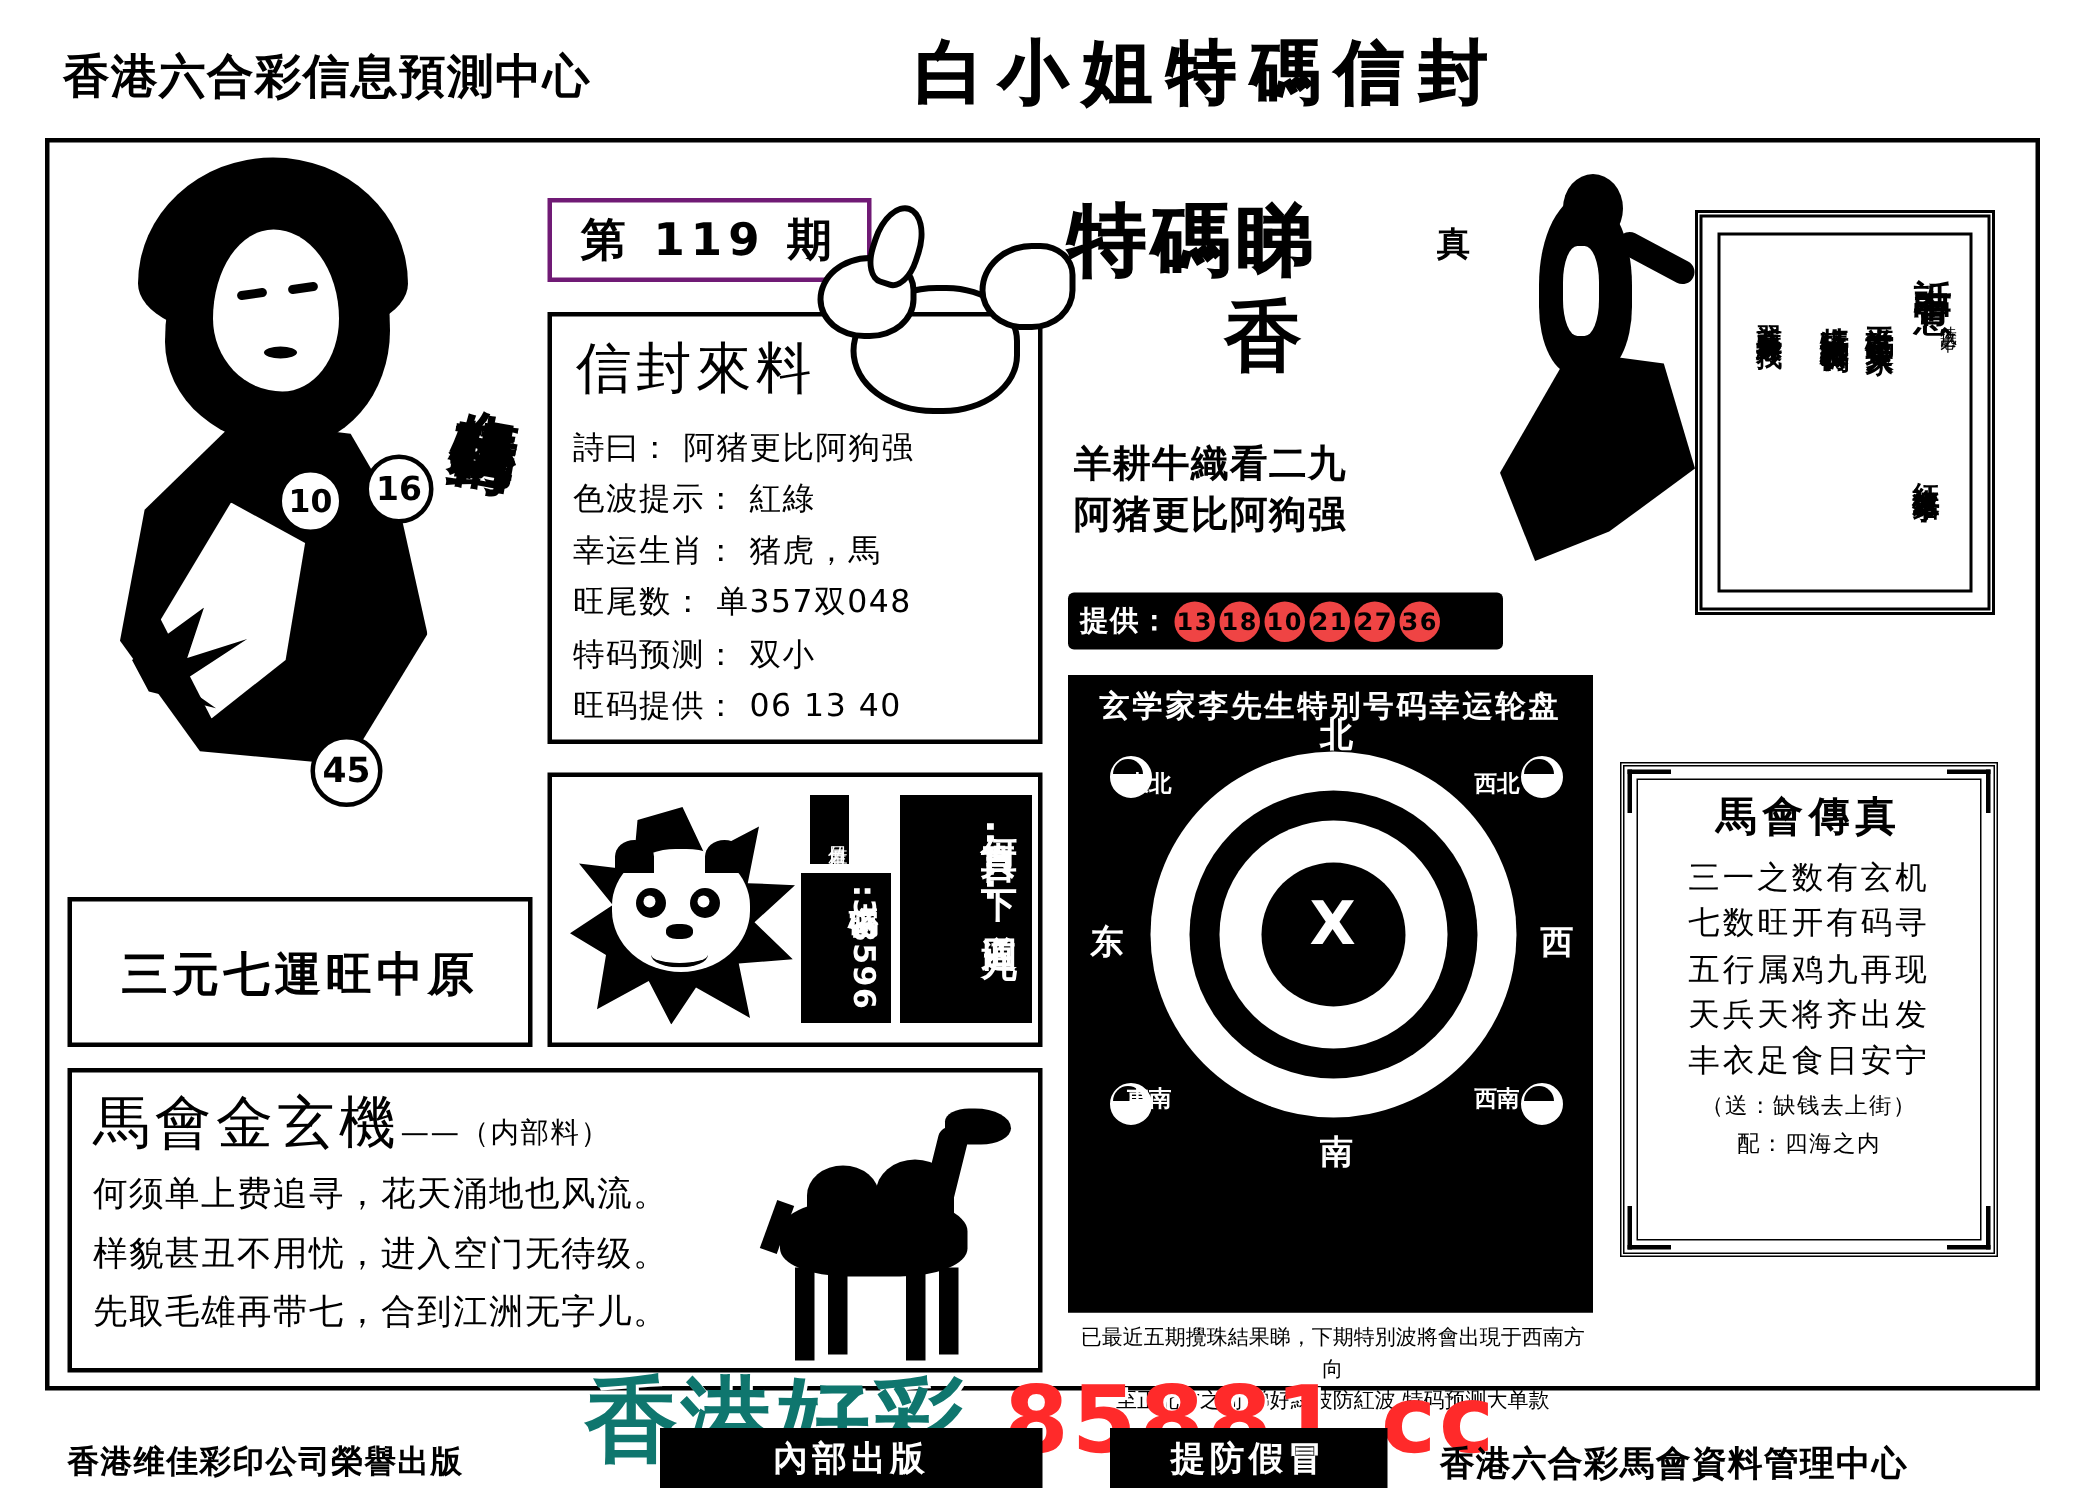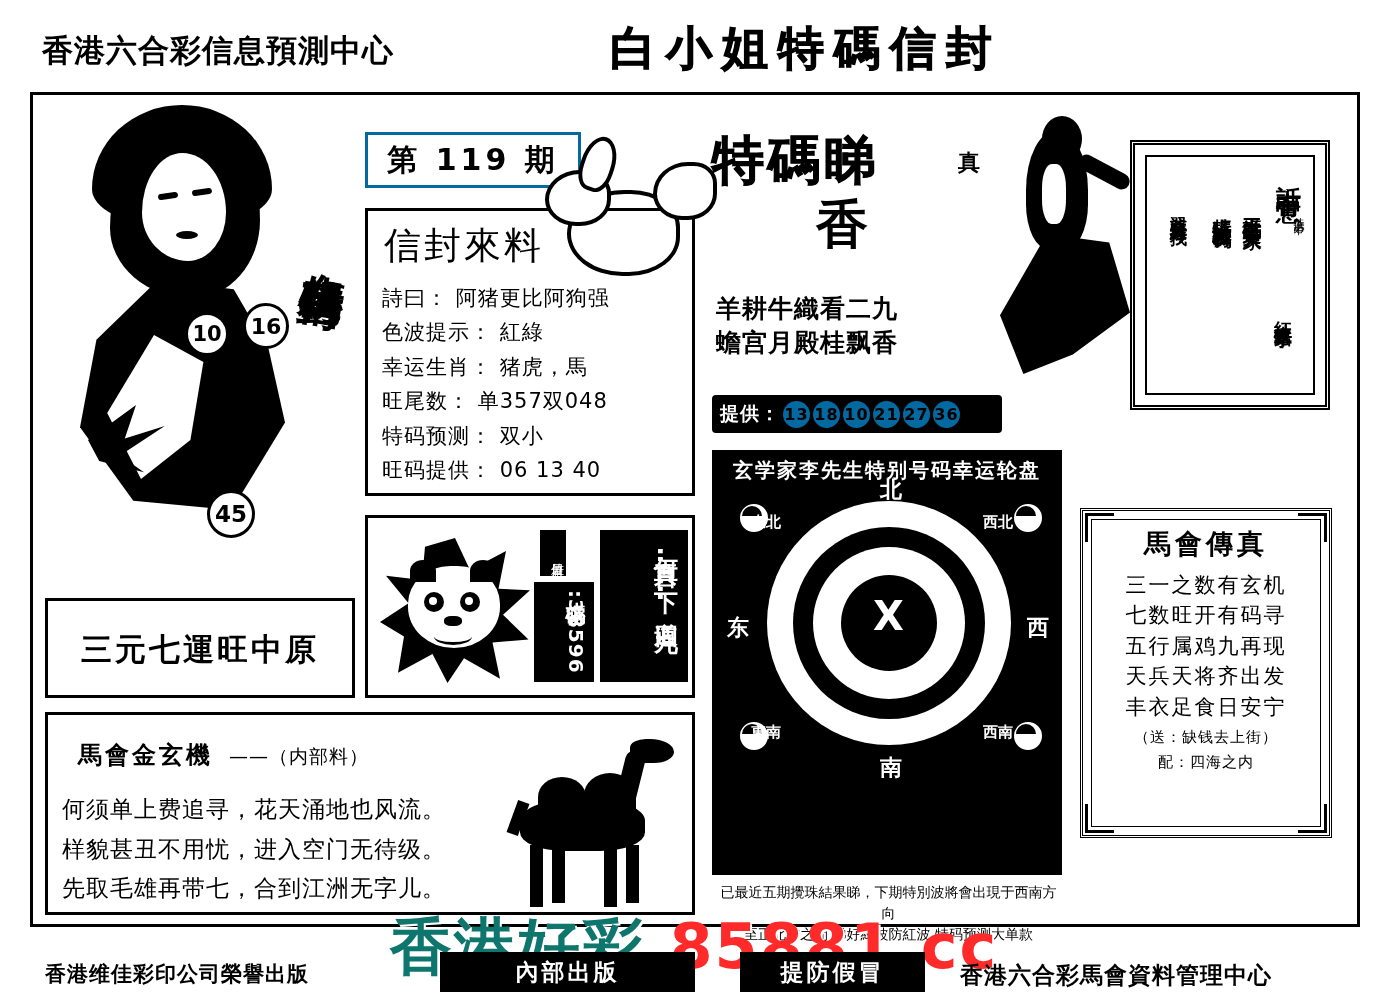--- a/index.html
+++ b/index.html
@@ -38,21 +38,21 @@
      transform:rotate(10deg);transform-origin:top left;white-space:nowrap;letter-spacing:2px;}
 
   
   .ball{position:absolute;border:3px solid #000;border-radius:50%;background:#fff;
      display:flex;align-items:center;justify-content:center;font-weight:bold;}
   .ball.b1{left:185px;top:312px;width:38px;height:38px;font-size:21px;}
   .ball.b2{left:243px;top:303px;width:40px;height:40px;font-size:22px;}
   .ball.b3{left:207px;top:490px;width:42px;height:42px;font-size:23px;}
 
   
-  .issue{position:absolute;left:365px;top:132px;width:210px;height:50px;border:3px solid #0369a1;
+  .issue{position:absolute;left:365px;top:132px;width:210px;height:50px;border:3px solid #701a75;
      display:flex;align-items:center;justify-content:center;font-size:30px;font-weight:bold;letter-spacing:4px;}
 
   
   .letter{position:absolute;left:365px;top:208px;width:330px;height:288px;border:3px solid #000;box-sizing:border-box;padding:10px 14px;}
   .letter h2{margin:0 0 10px 2px;font-size:37px;font-weight:normal;letter-spacing:3px;}
   .letter .ln{font-size:21px;line-height:1.64;letter-spacing:1px;white-space:nowrap;}
 
   
   .baijie{position:absolute;left:45px;top:598px;width:310px;height:100px;border:3px solid #000;box-sizing:border-box;
      display:flex;flex-direction:column;align-items:center;justify-content:center;}
@@ -73,21 +73,21 @@
   .tiger .mouth{position:absolute;left:26px;top:62px;width:38px;height:14px;border-bottom:3px solid #000;border-radius:0 0 50% 50%;}
   .tsig{position:absolute;left:172px;top:12px;width:26px;height:46px;background:#000;color:#fff;font-size:13px;
      writing-mode:vertical-rl;text-align:center;letter-spacing:1px;padding-top:3px;box-sizing:border-box;}
   .mima{position:absolute;left:166px;top:64px;width:60px;height:100px;background:#000;color:#fff;
      writing-mode:vertical-rl;font-size:20px;font-weight:bold;letter-spacing:1px;padding:6px 4px;box-sizing:border-box;}
   .hezhen{position:absolute;left:232px;top:12px;width:88px;height:152px;background:#000;color:#fff;
      writing-mode:vertical-rl;font-size:24px;font-weight:bold;letter-spacing:3px;padding:8px 6px;box-sizing:border-box;}
 
   
   .mahui{position:absolute;left:45px;top:712px;width:650px;height:203px;border:3px solid #000;box-sizing:border-box;padding:8px 14px;overflow:hidden;}
-  .mahui h3{margin:16px;font-size:24px;font-weight:bold;letter-spacing:3px;display:inline-block;}
+  .mahui h3{margin:0;font-size:38px;font-weight:normal;letter-spacing:3px;display:inline-block;}
   .mahui .tagin{font-size:19px;letter-spacing:1px;}
   .mahui .poem{margin-top:6px;font-size:23px;line-height:1.46;letter-spacing:1px;white-space:nowrap;}
   .camel{position:absolute;right:10px;top:18px;width:190px;height:175px;}
   .camel .b{position:absolute;left:28px;top:66px;width:125px;height:52px;background:#000;border-radius:42% 42% 36% 36%;}
   .camel .h1{position:absolute;left:46px;top:44px;width:48px;height:40px;background:#000;border-radius:50% 50% 20% 20%;}
   .camel .h2{position:absolute;left:92px;top:40px;width:52px;height:44px;background:#000;border-radius:50% 50% 20% 20%;}
   .camel .neck{position:absolute;left:128px;top:18px;width:20px;height:60px;background:#000;transform:rotate(14deg);border-radius:8px;}
   .camel .head{position:absolute;left:138px;top:6px;width:44px;height:24px;background:#000;border-radius:40% 60% 50% 40%;}
   .camel .l1{position:absolute;left:38px;top:112px;width:13px;height:62px;background:#000;}
   .camel .l2{position:absolute;left:60px;top:112px;width:13px;height:58px;background:#000;}
@@ -104,21 +104,21 @@
   .rabbit{position:absolute;left:545px;top:140px;width:170px;height:150px;}
   .rabbit .bd{position:absolute;left:22px;top:50px;width:105px;height:78px;border:4px solid #000;border-radius:54% 46% 48% 52%;}
   .rabbit .hd{position:absolute;left:0px;top:30px;width:58px;height:48px;border:4px solid #000;border-radius:56% 44% 50% 50%;background:#fff;}
   .rabbit .ear{position:absolute;left:36px;top:-4px;width:26px;height:48px;border:4px solid #000;border-radius:50% 50% 40% 40%;background:#fff;transform:rotate(18deg);}
   .rabbit .tl{position:absolute;left:108px;top:22px;width:56px;height:50px;border:4px solid #000;border-radius:60% 40% 50% 50%;background:#fff;}
 
   .verse{position:absolute;left:716px;top:292px;width:280px;font-size:25px;font-weight:bold;line-height:1.36;letter-spacing:1px;white-space:nowrap;}
   .supply{position:absolute;left:712px;top:395px;width:290px;height:38px;background:#000;color:#fff;border-radius:4px;
      display:flex;align-items:center;padding-left:8px;box-sizing:border-box;font-size:19px;font-weight:bold;letter-spacing:1px;}
   .supply .nb{display:inline-flex;align-items:center;justify-content:center;width:27px;height:27px;border-radius:50%;
-     background:#0369a1;color:#000;font-size:16px;font-weight:bold;margin-left:3px;}
+     background:#ef4444;color:#000;font-size:16px;font-weight:bold;margin-left:3px;}
 
   
   .dancer{position:absolute;left:990px;top:130px;width:160px;height:300px;}
   .dancer .t{position:absolute;left:36px;top:0px;width:62px;height:120px;background:#000;border-radius:50% 50% 38% 38%;}
   .dancer .hd{position:absolute;left:52px;top:-14px;width:40px;height:46px;background:#000;border-radius:50%;}
   .dancer .leg{position:absolute;left:10px;top:104px;width:130px;height:140px;background:#000;
      clip-path:polygon(36% 0%,84% 6%,100% 56%,56% 86%,18% 100%,0% 58%);}
   .dancer .arm{position:absolute;left:86px;top:34px;width:56px;height:16px;background:#000;transform:rotate(28deg);border-radius:8px;}
   .dancer .hl{position:absolute;left:52px;top:34px;width:24px;height:60px;background:#fff;border-radius:40%;}
 
@@ -260,21 +260,21 @@
   </div>
 
   <div class="tema">
     <div class="l1">特碼睇</div>
     <div class="l2">香</div>
     <div class="mark">真</div>
   </div>
 
   <div class="verse">
     <div>羊耕牛織看二九</div>
-    <div>蟾宫月殿桂飘香</div>
+    <div>阿猪更比阿狗强</div>
   </div>
 
   <div class="supply">
     <span>提供：</span>
     <span class="nb">13</span>
     <span class="nb">18</span>
     <span class="nb">10</span>
     <span class="nb">21</span>
     <span class="nb">27</span>
     <span class="nb">36</span>

